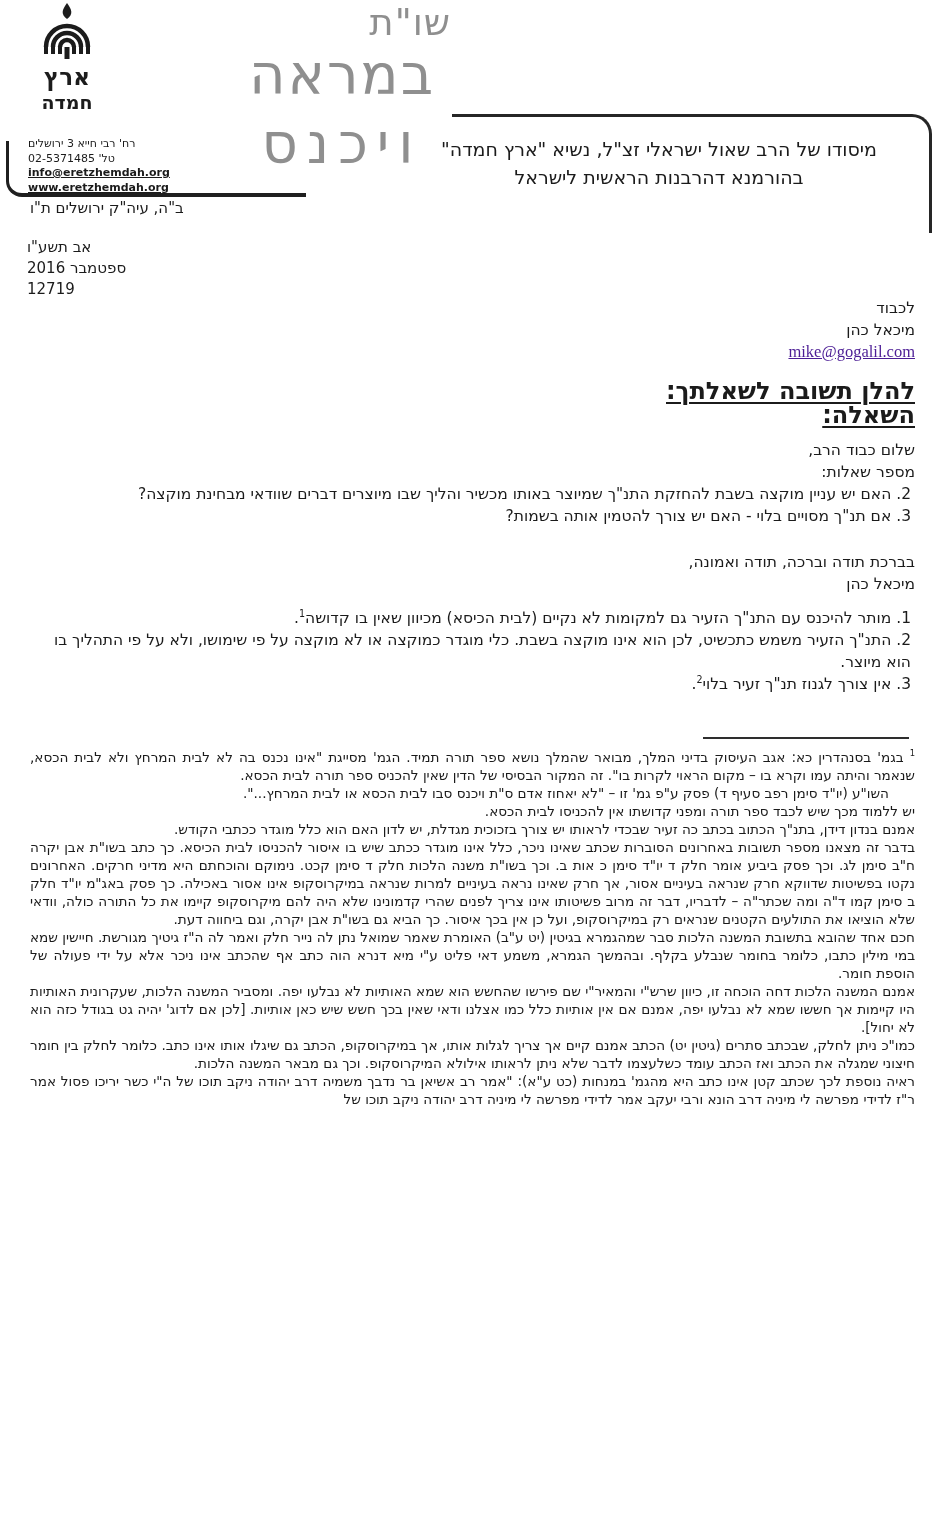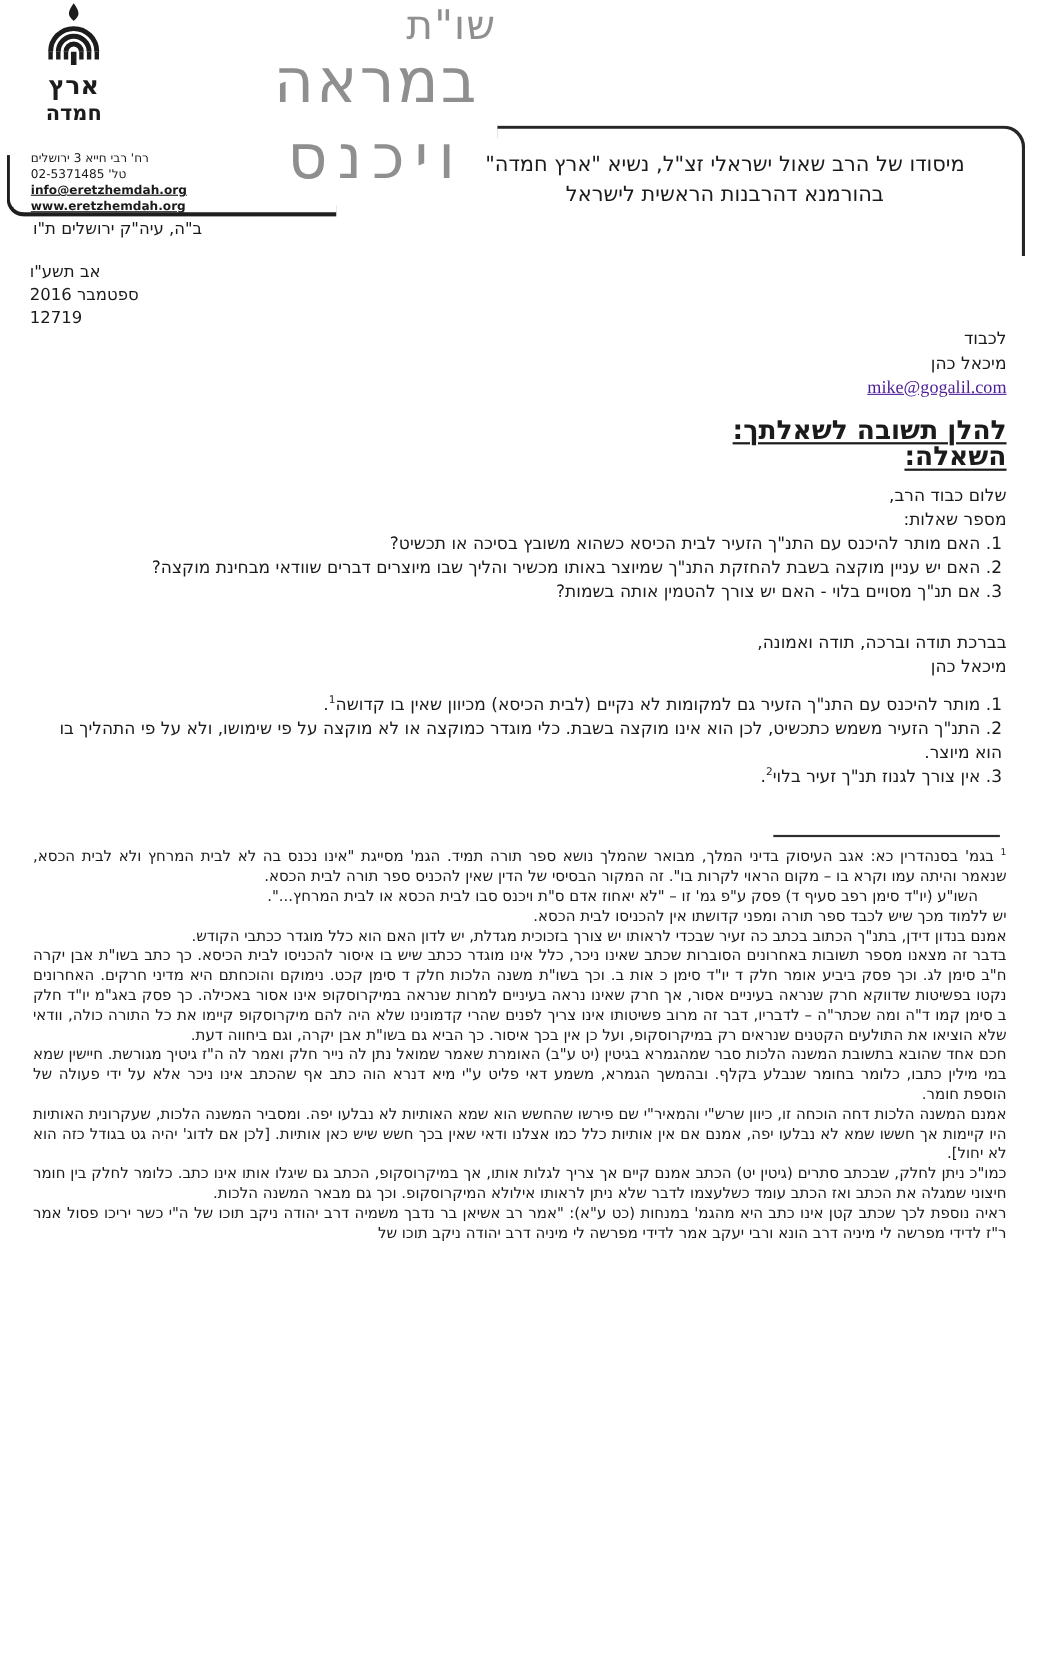--- a/index.html
+++ b/index.html
@@ -142,21 +142,20 @@
         <div>מיכאל כהן</div>
         <div><span class="latin-serif email-link">mike@gogalil.com</span></div>
       </div>
 
       <div class="hd mt-m">להלן תשובה לשאלתך:</div>
       <div class="hd">השאלה:</div>
 
       <div class="mt-s">שלום כבוד הרב,</div>
       <div>מספר שאלות:</div>
 
-      <div class="item">1. האם מותר להיכנס עם התנ"ך הזעיר לבית הכיסא כשהוא משובץ בסיכה או תכשיט?</div>
       <div class="item">2. האם יש עניין מוקצה בשבת להחזקת התנ"ך שמיוצר באותו מכשיר והליך שבו מיוצרים דברים שוודאי מבחינת מוקצה?</div>
       <div class="item">3. אם תנ"ך מסויים בלוי - האם יש צורך להטמין אותה בשמות?</div>
 
       <div class="mt-l">בברכת תודה וברכה, תודה ואמונה,</div>
       <div>מיכאל כהן</div>
 
 
       <div class="item mt-s"><span>1.  מותר להיכנס עם התנ"ך הזעיר גם למקומות לא נקיים (לבית הכיסא) מכיוון שאין בו קדושה</span><sup>1</sup><span>.</span></div>
       <div class="item"><span>2. התנ"ך הזעיר משמש כתכשיט, לכן הוא אינו מוקצה בשבת. כלי מוגדר כמוקצה או לא מוקצה על פי שימושו, ולא על פי התהליך בו הוא מיוצר.</span><sup></sup><span></span></div>
       <div class="item"><span>3. אין צורך לגנוז תנ"ך זעיר בלוי</span><sup>2</sup><span>.</span></div>

